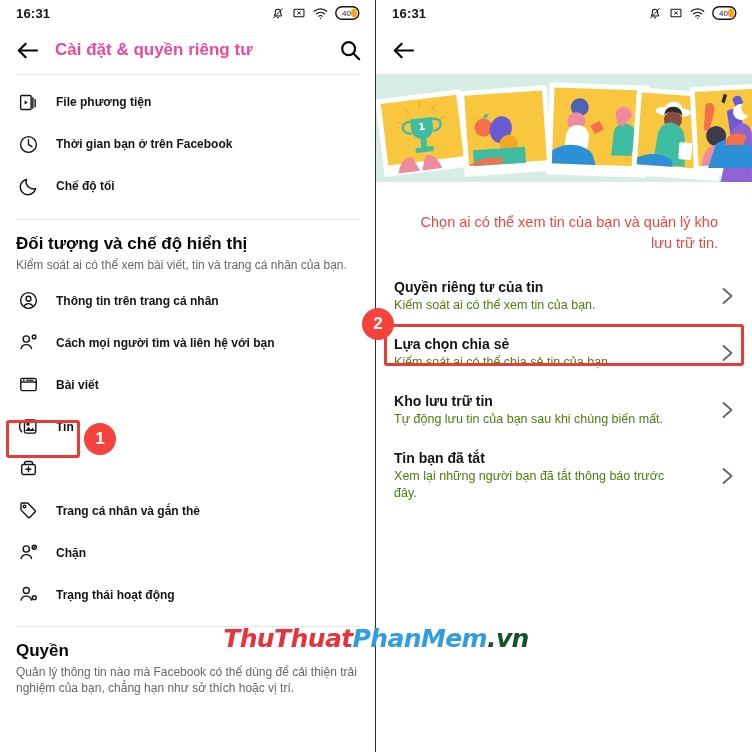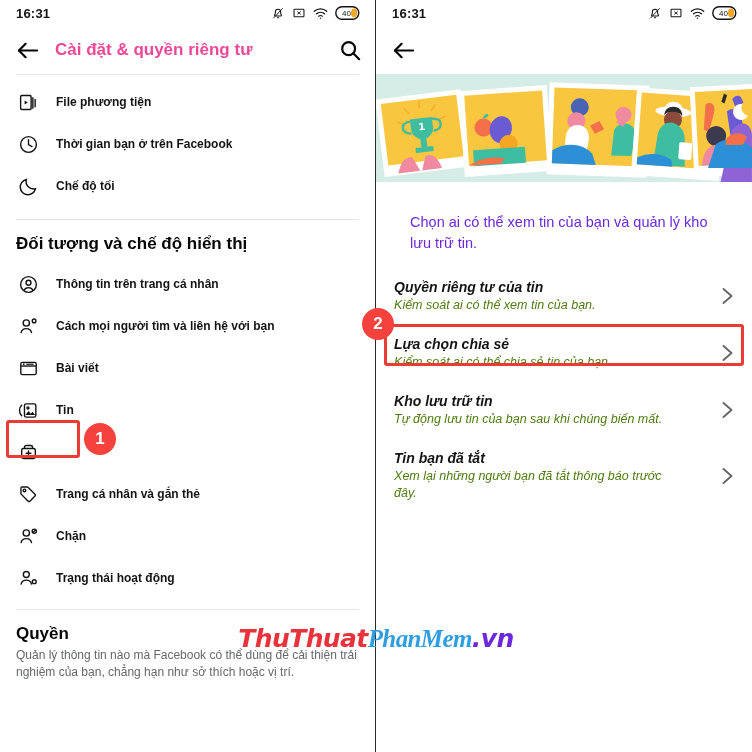--- a/index.html
+++ b/index.html
@@ -68,42 +68,42 @@
   .badge-1 { left: 84px; top: 423px; }
   .badge-2 { left: 362px; top: 308px; z-index: 30; }
   .hl-lua {
     position: absolute; left: 8px; top: 324px; width: 360px; height: 42px;
     border: 3px solid #ea3b35; border-radius: 3px; pointer-events: none; z-index: 20;
   }
 
   
   .hero { width: 100%; height: 120px; display: block; }
   .hero-caption {
-    font-size: 14.5px; color: #6d28d9; text-align: left;
-    line-height: 1.45; padding: 18px 26px 14px 34px;
+    font-size: 14.5px; color: #ef4444; text-align: right;
+    line-height: 1.45; padding: 18px 34px 14px 34px;
   }
   .opt-row {
     display: flex; align-items: center; padding: 11px 16px 11px 18px;
     gap: 10px; cursor: pointer;
   }
-  .opt-text { flex: 1; font-style: italic; }
+  .opt-text { flex: 1; }
   .opt-title { font-size: 14px; font-weight: bold; color: #141414; margin-bottom: 2px; }
   .opt-sub { font-size: 12.5px; color: #4d7c0f; line-height: 1.35; }
   .chev { flex: 0 0 18px; display: flex; align-items: center; justify-content: center; }
 
   
   .watermark {
     position: absolute; left: 0; right: 0; top: 624px;
     text-align: center; font-size: 25px; font-weight: bold;
     font-family: "DejaVu Sans", sans-serif; letter-spacing: -.6px;
     z-index: 40; white-space: nowrap; font-style: italic;
   }
   .wm-a { color: #e8333c; }
-  .wm-b { color: #2f9ee0; font-family: Liberation Serif, serif; }
-  .wm-c { color: #6d28d9; }
+  .wm-b { color: #2f9ee0; }
+  .wm-c { color: #14532d; }
 </style>
 </head>
 <body>
 
 <div class="screen">
 
   <div class="panel left">
 
     <div class="statusbar">
       <span class="status-time">16:31</span>
@@ -177,20 +177,21 @@
           </svg>
         </span>
         <span class="row-label">Chế độ tối</span>
       </div>
     </div>
 
     <div class="hairline" style="margin-top:12px;"></div>
 
     <div class="section">
       <div class="section-title">Đối tượng và chế độ hiển thị</div>
+      <div class="section-sub">Kiểm soát ai có thể xem bài viết, tin và trang cá nhân của bạn.</div>
     </div>
 
     <div class="list" style="padding-top:2px;">
       <div class="row">
         <span class="row-ico">
           <svg width="21" height="21" viewBox="0 0 24 24" fill="none" stroke="#141414" stroke-width="1.6">
             <circle cx="12" cy="12" r="9"></circle>
               <circle cx="12" cy="10" r="2.8"></circle>
             <path d="M6.6 19a6 6 0 0 1 10.8 0"></path>
           </svg>

